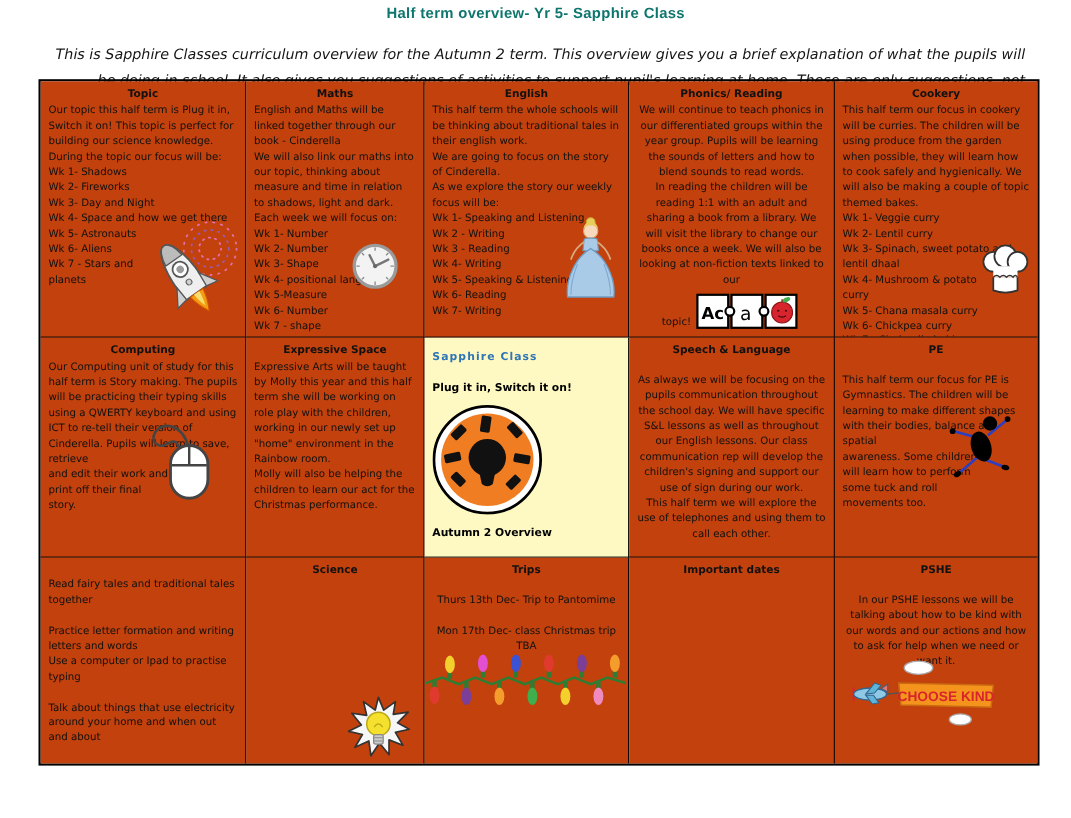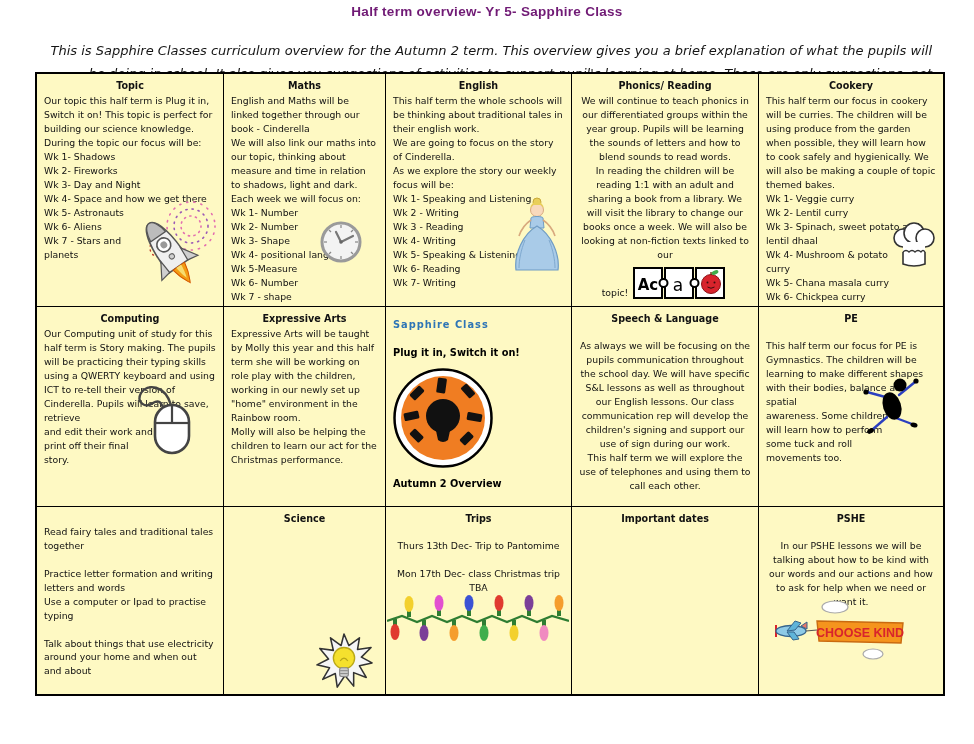--- a/index.html
+++ b/index.html
@@ -3,35 +3,35 @@
 <meta charset="utf-8">
 <style>
   html,body{margin:0;padding:0;}
   body{
     width:974px;height:744px;position:relative;background:#ffffff;
     font-family:"DejaVu Sans",sans-serif;color:#111;
   }
   .doc-title{
     position:absolute;top:4px;left:0;width:100%;text-align:center;
     font-family:"Liberation Sans",sans-serif;font-weight:bold;
-    font-size:13.5px;color:#701a75;letter-spacing:.3px;
+    font-size:13.5px;color:#0f766e;letter-spacing:.3px;
   }
   .doc-subtitle{
     position:absolute;top:40px;left:42px;right:42px;text-align:right;
     font-style:italic;font-size:13px;line-height:1.75;color:#151515;
   }
   .grid{
     position:absolute;top:72px;left:35px;
     display:grid;
     grid-template-columns:187px 162px 186px 187px 184px;
     grid-template-rows:233px 200px 187px;
     border:2px solid #000;
   }
   .cell{
-    box-sizing:border-box;background:#fef9c3;position:relative;overflow:hidden;
+    box-sizing:border-box;background:#c2410c;position:relative;overflow:hidden;
     border-right:1.5px solid #000;border-bottom:1.5px solid #000;
     padding:5px 7px 4px;font-size:9.3px;line-height:1.5;
   }
   .cell:nth-child(5n){border-right:none;}
   .cell:nth-child(n+11){border-bottom:none;}
   .cell-title{font-weight:bold;text-align:center;font-size:9.6px;margin-bottom:1px;}
   .cell-body{white-space:pre-line;}
   .centered .cell-body{text-align:center;}
   .gap-body .cell-body{margin-top:13px;}
   .icon{position:absolute;}
@@ -196,21 +196,21 @@
 story.</div>
     <svg class="icon" style="right:30px;top:72px;" width="62" height="76" viewBox="0 0 62 76">
       <path d="M40 26 C34 6 16 4 10 14 C5 23 14 30 22 24 C28 20 30 24 32 28" fill="none" stroke="#444" stroke-width="2.4" stroke-linecap="round"></path>
       <rect x="24" y="26" width="34" height="48" rx="17" fill="#ffffff" stroke="#444" stroke-width="2.6"></rect>
       <line x1="41" y1="26" x2="41" y2="44" stroke="#444" stroke-width="2.2"></line>
       <line x1="25" y1="44" x2="57" y2="44" stroke="#444" stroke-width="2.2"></line>
     </svg>
   </div>
 
   <div class="cell">
-    <div class="cell-title">Expressive Arts</div>
+    <div class="cell-title">Expressive Space</div>
     <div class="cell-body">Expressive Arts will be taught by Molly this year and this half term she will be working on role play with the children, working in our newly set up "home" environment in the Rainbow room.
 Molly will also be helping the children to learn our act for the Christmas performance.</div>
   </div>
 
   <div class="cell center-cell">
     <div class="center-class">Sapphire Class</div>
     <div class="center-tagline">Plug it in,  Switch it on!</div>
     <svg class="center-logo" width="100" height="100" viewBox="0 0 100 100">
       <circle cx="50" cy="50" r="48.5" fill="#ffffff" stroke="#000" stroke-width="2.5"></circle>
       <circle cx="50" cy="50" r="42" fill="#f07d22"></circle>

